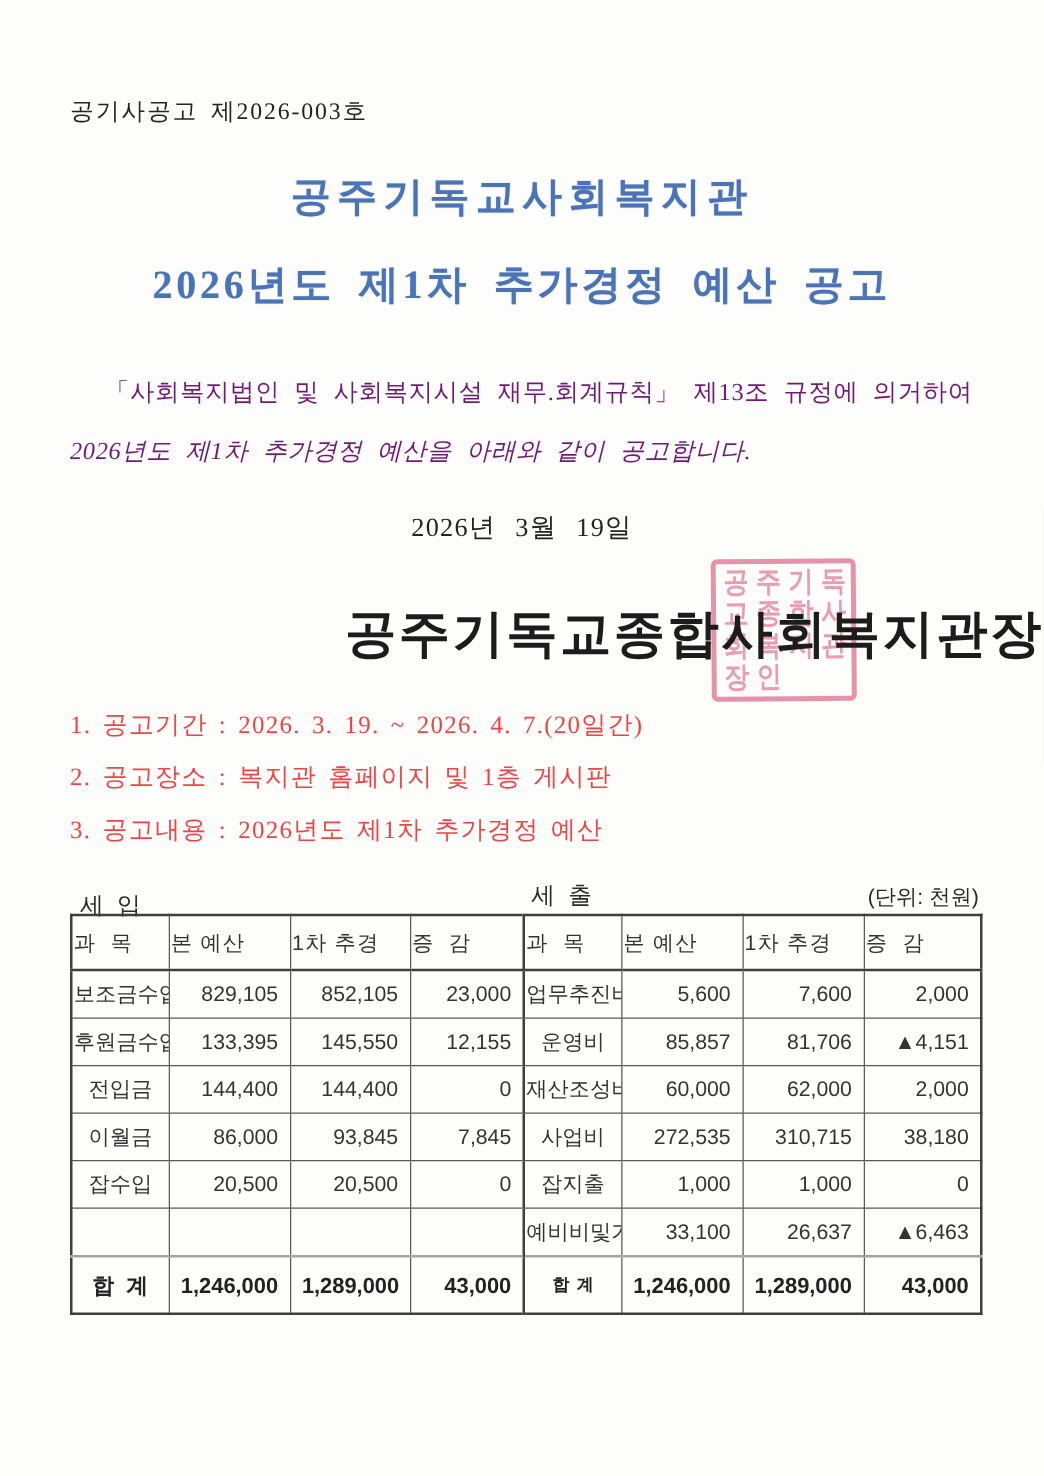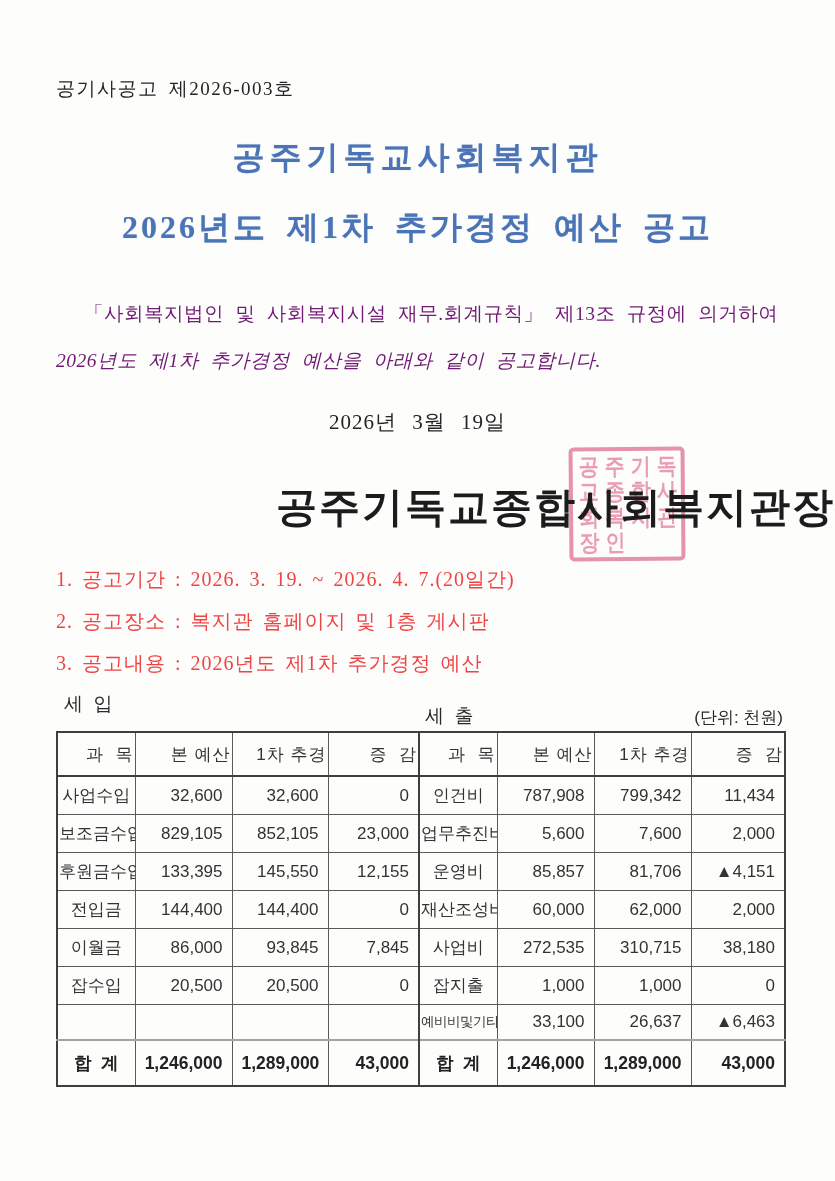--- a/index.html
+++ b/index.html
@@ -101,21 +101,21 @@
   .notice-item-2 { top: 608px; }
   .notice-item-3 { top: 650px; }
 
   .tbl-label {
     position: absolute;
     font-size: 19px;
     white-space: pre;
     color: #2a2a2a;
     font-family: "Liberation Sans", "DejaVu Sans", sans-serif;
   }
-  .label-revenue { left: 64px; top: 691px; }
+  .label-revenue { left: 64px; top: 711px; }
   .label-expense { left: 425px; top: 703px; }
   .label-unit { right: 52px; top: 706px; font-size: 17px; }
 
   table.budget {
     position: absolute;
     left: 56px; top: 731px;
     width: 728px;
     border-collapse: collapse;
     table-layout: fixed;
     font-family: "Liberation Sans", "DejaVu Sans", sans-serif;
@@ -124,21 +124,21 @@
   }
   table.budget th, table.budget td {
     border: 1px solid #5a5a5a;
     white-space: pre;
     overflow: hidden;
   }
   table.budget thead th {
     height: 40px;
     font-size: 17px;
     font-weight: normal;
-    text-align: right;
+    text-align: left;
     border-bottom: 2px solid #3f3f3f;
     letter-spacing: 1px;
   }
   table.budget td { height: 37px; font-size: 17px; }
   table.budget td.label { text-align: center; padding: 0 1px; letter-spacing: 0; }
   table.budget td.num { text-align: right; padding: 0 9px; }
   table.budget th:nth-child(4), table.budget td:nth-child(4) { border-right: 2px solid #3f3f3f; }
   table.budget tbody tr:nth-child(7) td { height: 34px; }
   table.budget tbody tr:nth-child(7) td:nth-child(5) { font-size: 13.5px; letter-spacing: -0.5px; }
   table.budget tbody tr.total td {
@@ -208,30 +208,20 @@
         <th>1차 추경</th>
         <th>증  감</th>
         <th>과  목</th>
         <th>본 예산</th>
         <th>1차 추경</th>
         <th>증  감</th>
       </tr>
     </thead>
     <tbody>
         <tr>
-          <td class="label">사업수입</td>
-          <td class="num">32,600</td>
-          <td class="num">32,600</td>
-          <td class="num">0</td>
-          <td class="label">인건비</td>
-          <td class="num">787,908</td>
-          <td class="num">799,342</td>
-          <td class="num">11,434</td>
-        </tr>
-        <tr>
           <td class="label">보조금수입</td>
           <td class="num">829,105</td>
           <td class="num">852,105</td>
           <td class="num">23,000</td>
           <td class="label">업무추진비</td>
           <td class="num">5,600</td>
           <td class="num">7,600</td>
           <td class="num">2,000</td>
         </tr>
         <tr>

